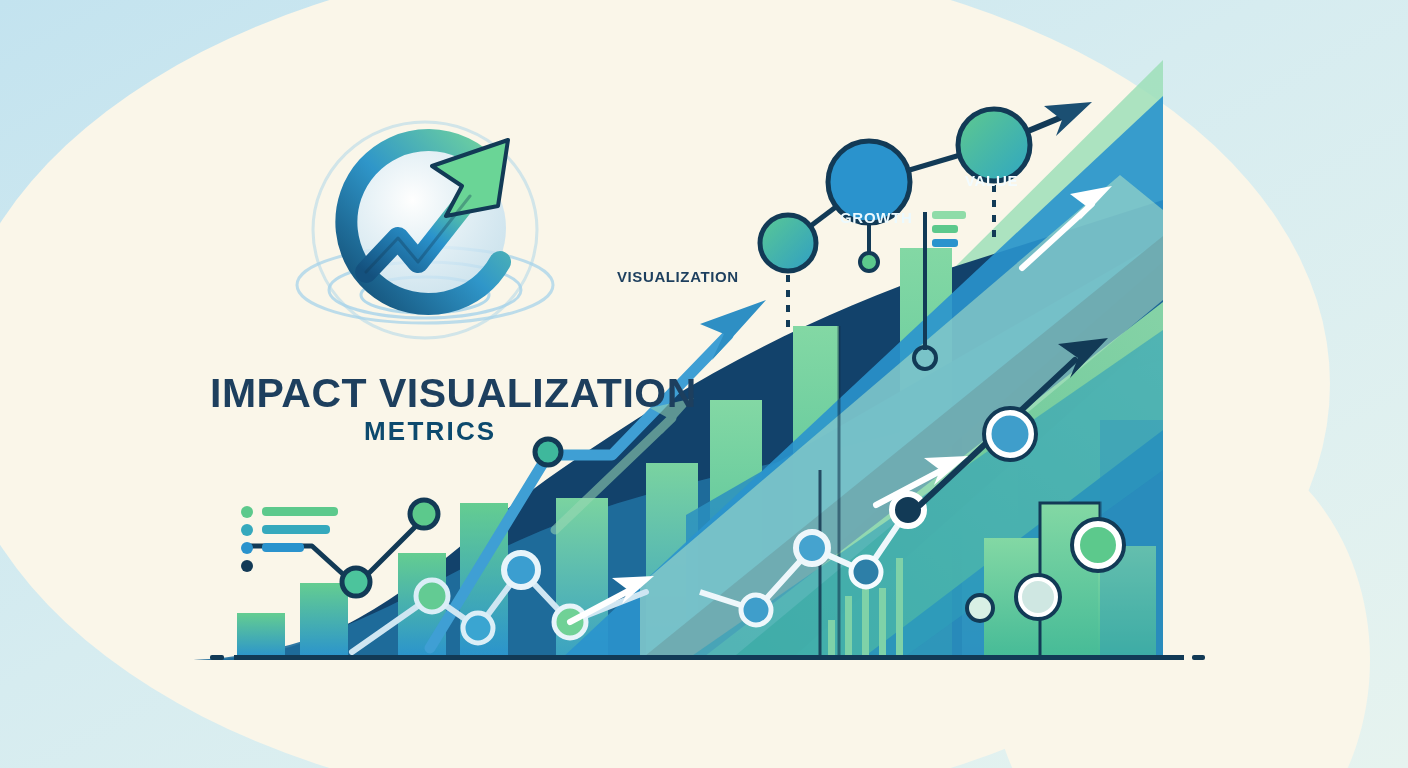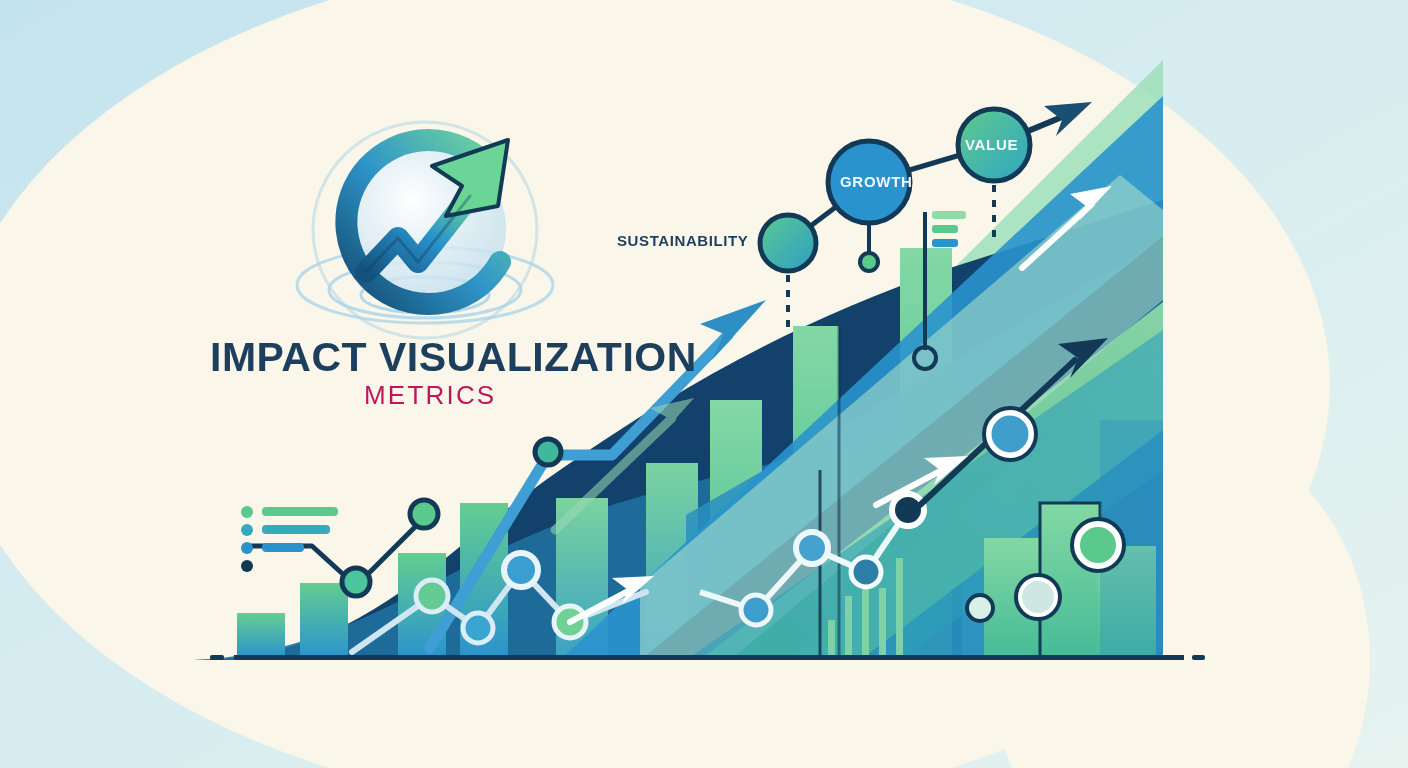--- a/index.html
+++ b/index.html
@@ -1,28 +1,28 @@
 <!DOCTYPE html>
 <html><head>
 <meta charset="utf-8">
 <style>
   html,body{margin:0;padding:0;background:#d9eef3;}
   #stage{
     position:relative;width:1408px;height:768px;overflow:hidden;
     font-family:"Liberation Sans", sans-serif;
   }
   #art{position:absolute;left:0;top:0;width:1408px;height:768px;}
-  .txt{position:absolute;white-space:nowrap;}
+  .txt{position:absolute;white-space:nowrap;margin-top:36px;}
   #title-main{
     left:210px;top:334px;font-size:41px;font-weight:bold;
     letter-spacing:0.5px;color:#1d3f5e;text-align:center;
   }
   #title-sub{
-    left:364px;top:380px;font-size:26px;font-weight:normal;
-    letter-spacing:2.2px;color:#be185d;
+    left:364px;top:380px;font-size:26px;font-weight:bold;
+    letter-spacing:2.2px;color:#0c4a6e;
   }
   #label-sustainability{
     left:617px;top:232px;font-size:15px;font-weight:bold;
     letter-spacing:0.6px;color:#1d3f5e;
   }
   #label-growth{
     left:832px;top:173px;font-size:15px;font-weight:bold;
     letter-spacing:0.7px;color:#ecfaff;padding-left:8px;
   }
   #label-value{
@@ -266,17 +266,17 @@
       <path d="M 366 272 L 398 238 L 418 262 L 470 196" fill="none" stroke="url(#gLogoArrow)" stroke-width="22" stroke-linejoin="round" stroke-linecap="round"></path>
       <polygon points="508,140 432,166 462,186 446,216 498,206" fill="#6ad596" stroke="#123a56" stroke-width="4" stroke-linejoin="round"></polygon>
       <path d="M 366 272 L 398 238 L 418 262 L 470 196" fill="none" stroke="#123a56" stroke-width="3" opacity="0.35" stroke-linejoin="round" stroke-linecap="round"></path>
     </g>
 
   </svg>
 
   <div class="txt" id="title-main">IMPACT VISUALIZATION</div>
   <div class="txt" id="title-sub">METRICS</div>
 
-  <div class="txt" id="label-sustainability">SUSTAINABILITY</div>
+  <div class="txt" id="label-sustainability">VISUALIZATION</div>
   <div class="txt" id="label-growth">GROWTH</div>
   <div class="txt" id="label-value">VALUE</div>
 
 </div>
 
 </body></html>

